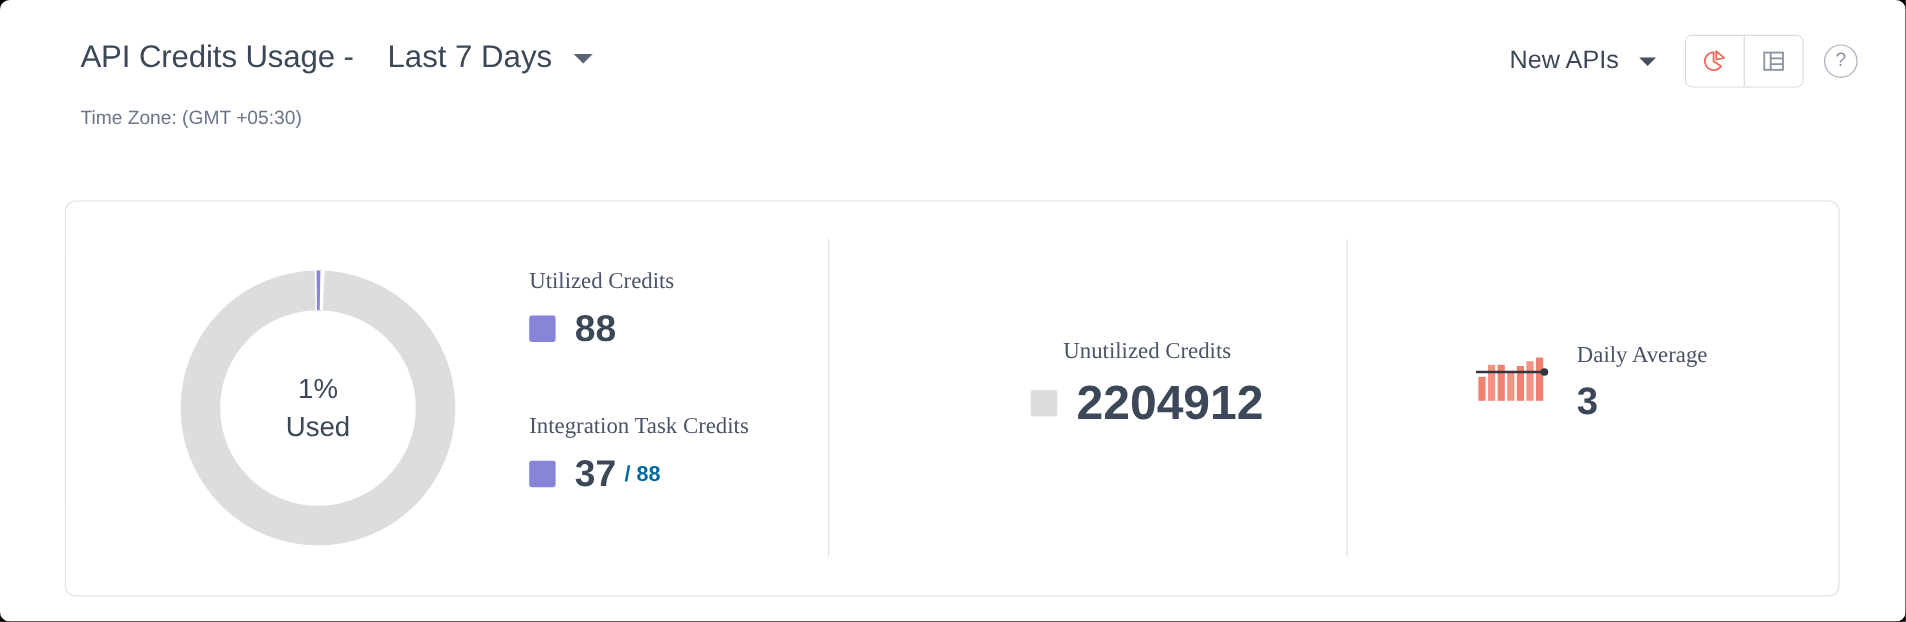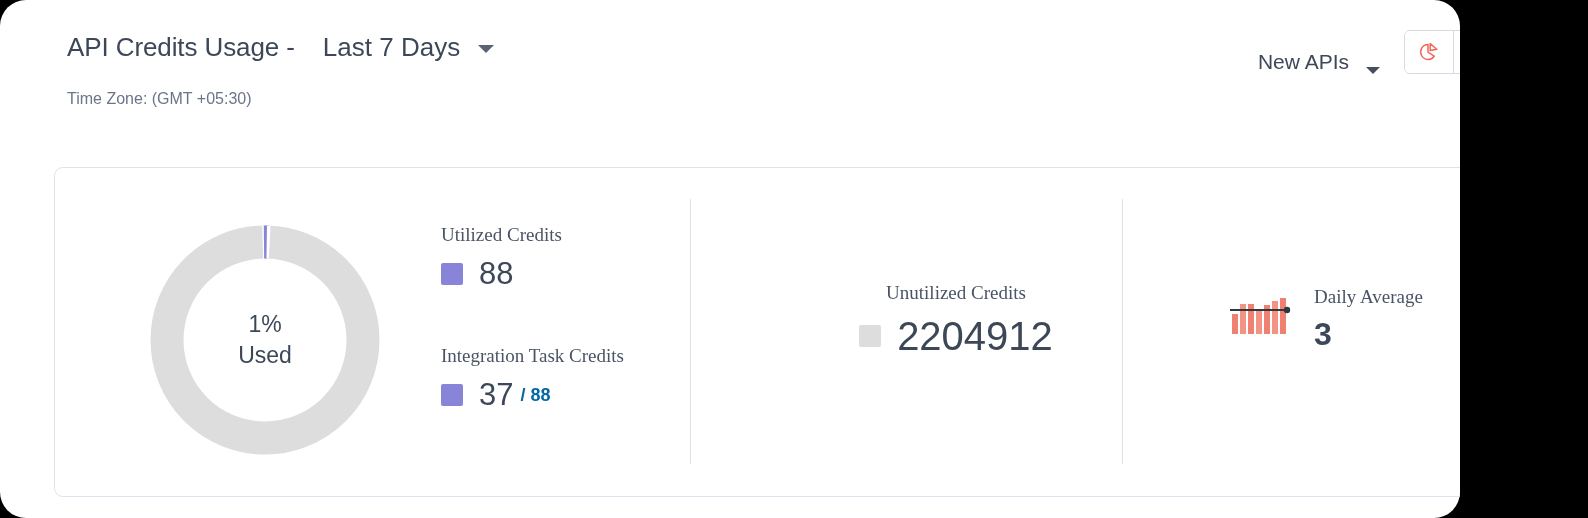--- a/index.html
+++ b/index.html
@@ -8,24 +8,24 @@
     background: #000000;
   }
   body {
     width: 1588px;
     height: 518px;
     overflow: hidden;
     font-family: "Liberation Sans", sans-serif;
   }
   .page {
     position: relative;
-    width: 1460px;
+    width: 1588px;
     height: 518px;
     background: #ffffff;
-    border-radius: 26px;
+    border-radius: 8px;
     overflow: hidden;
     box-sizing: border-box;
   }
 
   
   .header {
     position: absolute;
     top: 0; left: 0;
     width: 1588px;
     height: 140px;
@@ -67,21 +67,21 @@
     margin-top: 24px;
     white-space: nowrap;
   }
 
   
   .header-right {
     position: absolute;
     right: 40px;
     top: 28px;
     display: flex;
-    align-items: flex-end;
+    align-items: center;
     height: 46px;
   }
   .new-apis {
     font-size: 21px;
     color: #3c4858;
     white-space: nowrap;
   }
   .caret-sm {
     width: 0; height: 0;
     border-left: 7px solid transparent;
@@ -190,21 +190,21 @@
   }
   .swatch {
     width: 22px;
     height: 22px;
     border-radius: 2px;
     margin-right: 16px;
     flex: 0 0 auto;
   }
   .legend-num {
     font-size: 31px;
-    font-weight: normal;
+    font-weight: bold;
     color: #3c4858;
     line-height: 1;
   }
   .legend-den {
     font-size: 18px;
     font-weight: bold;
     color: #0369a1;
     margin-left: 7px;
     line-height: 1;
   }

